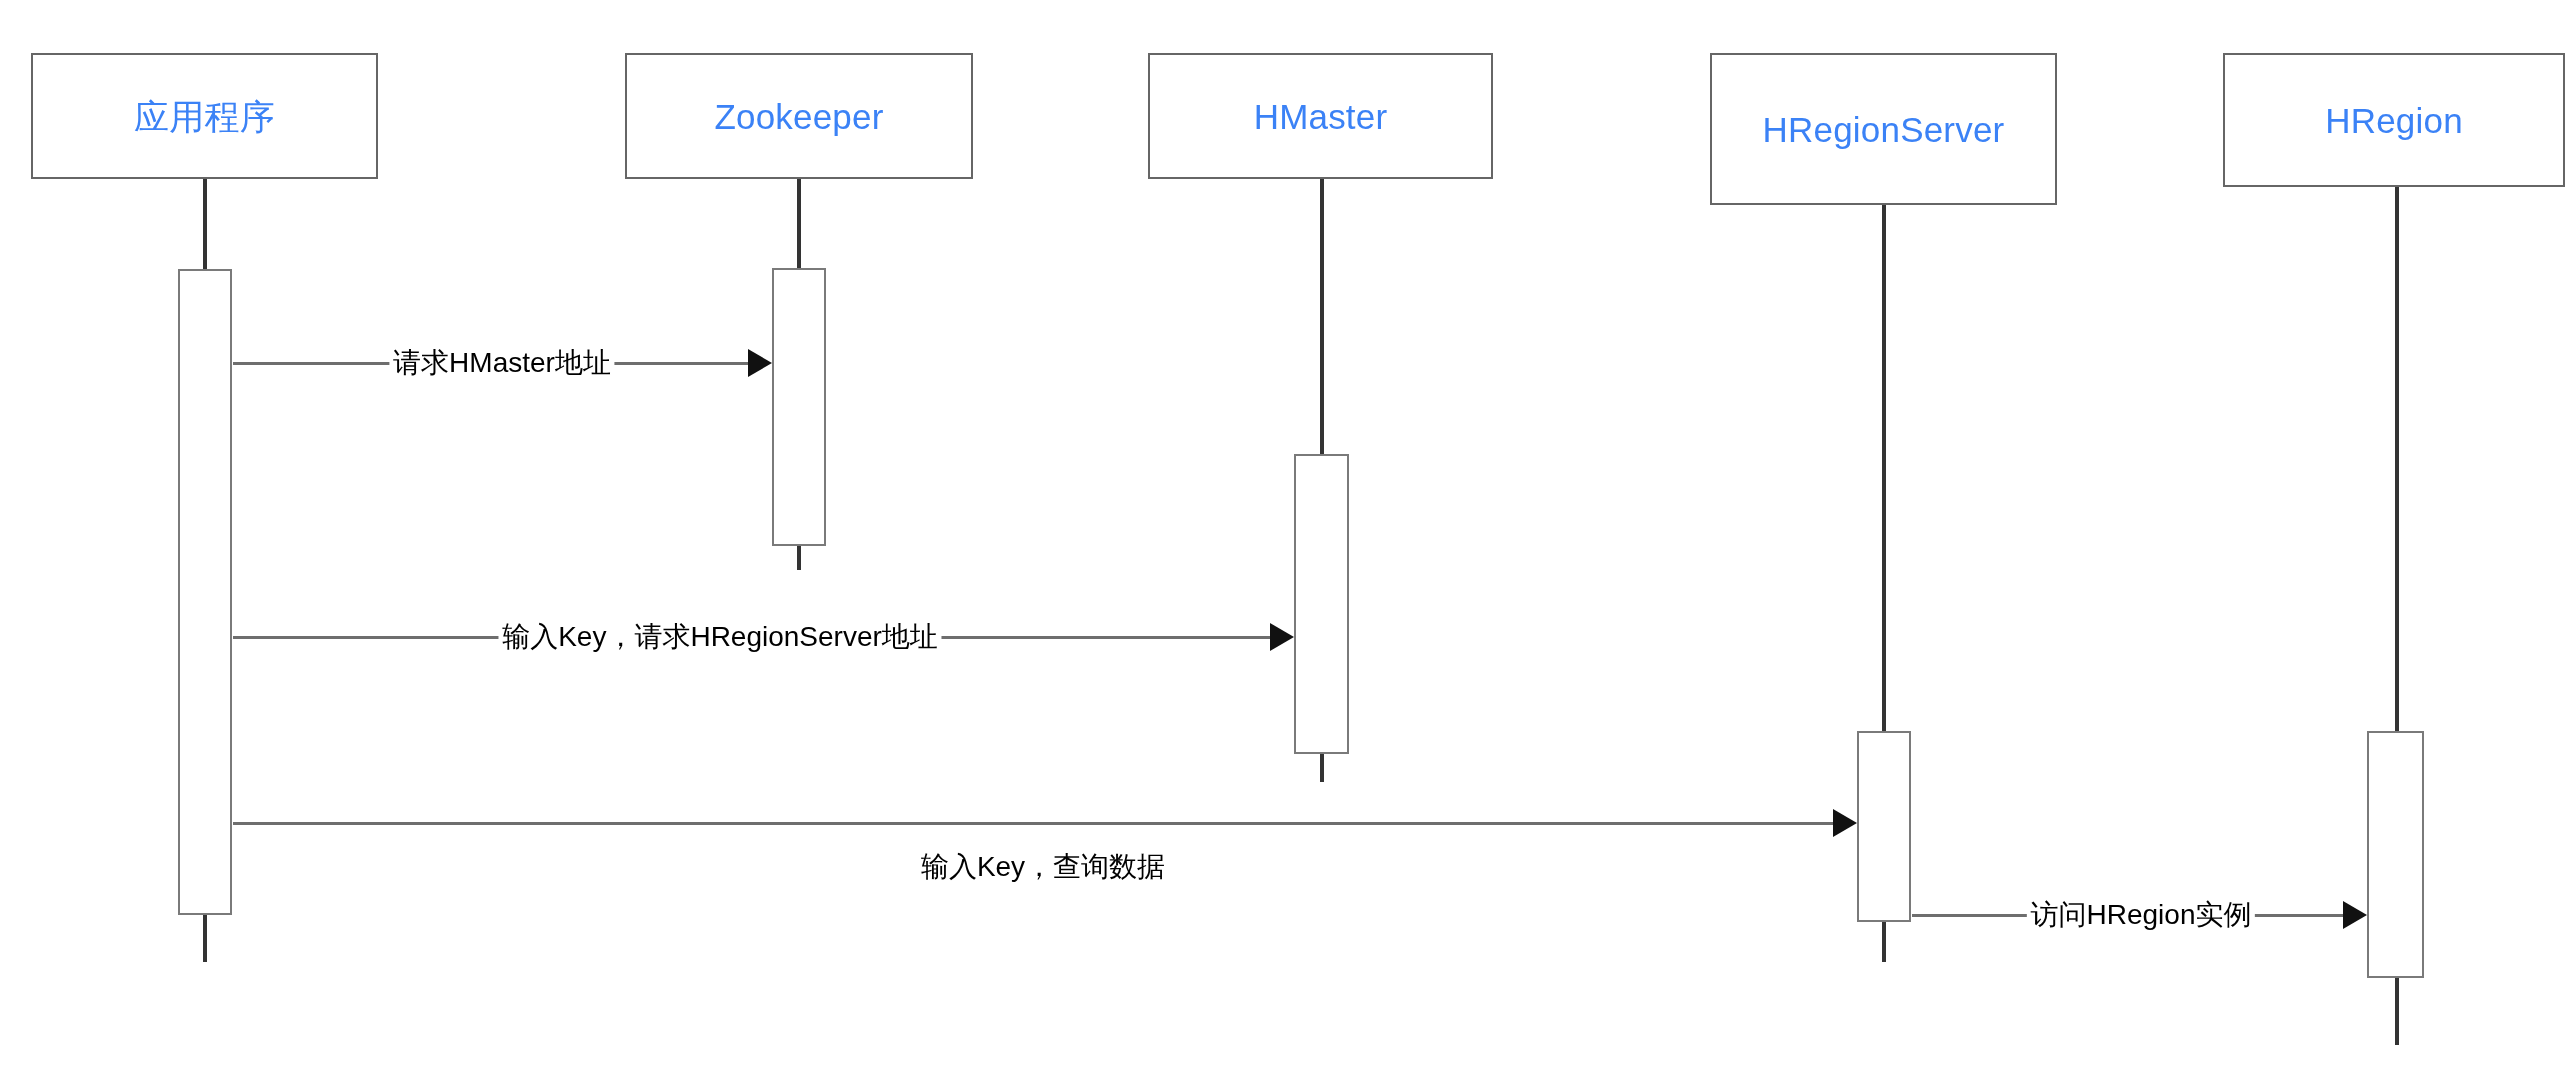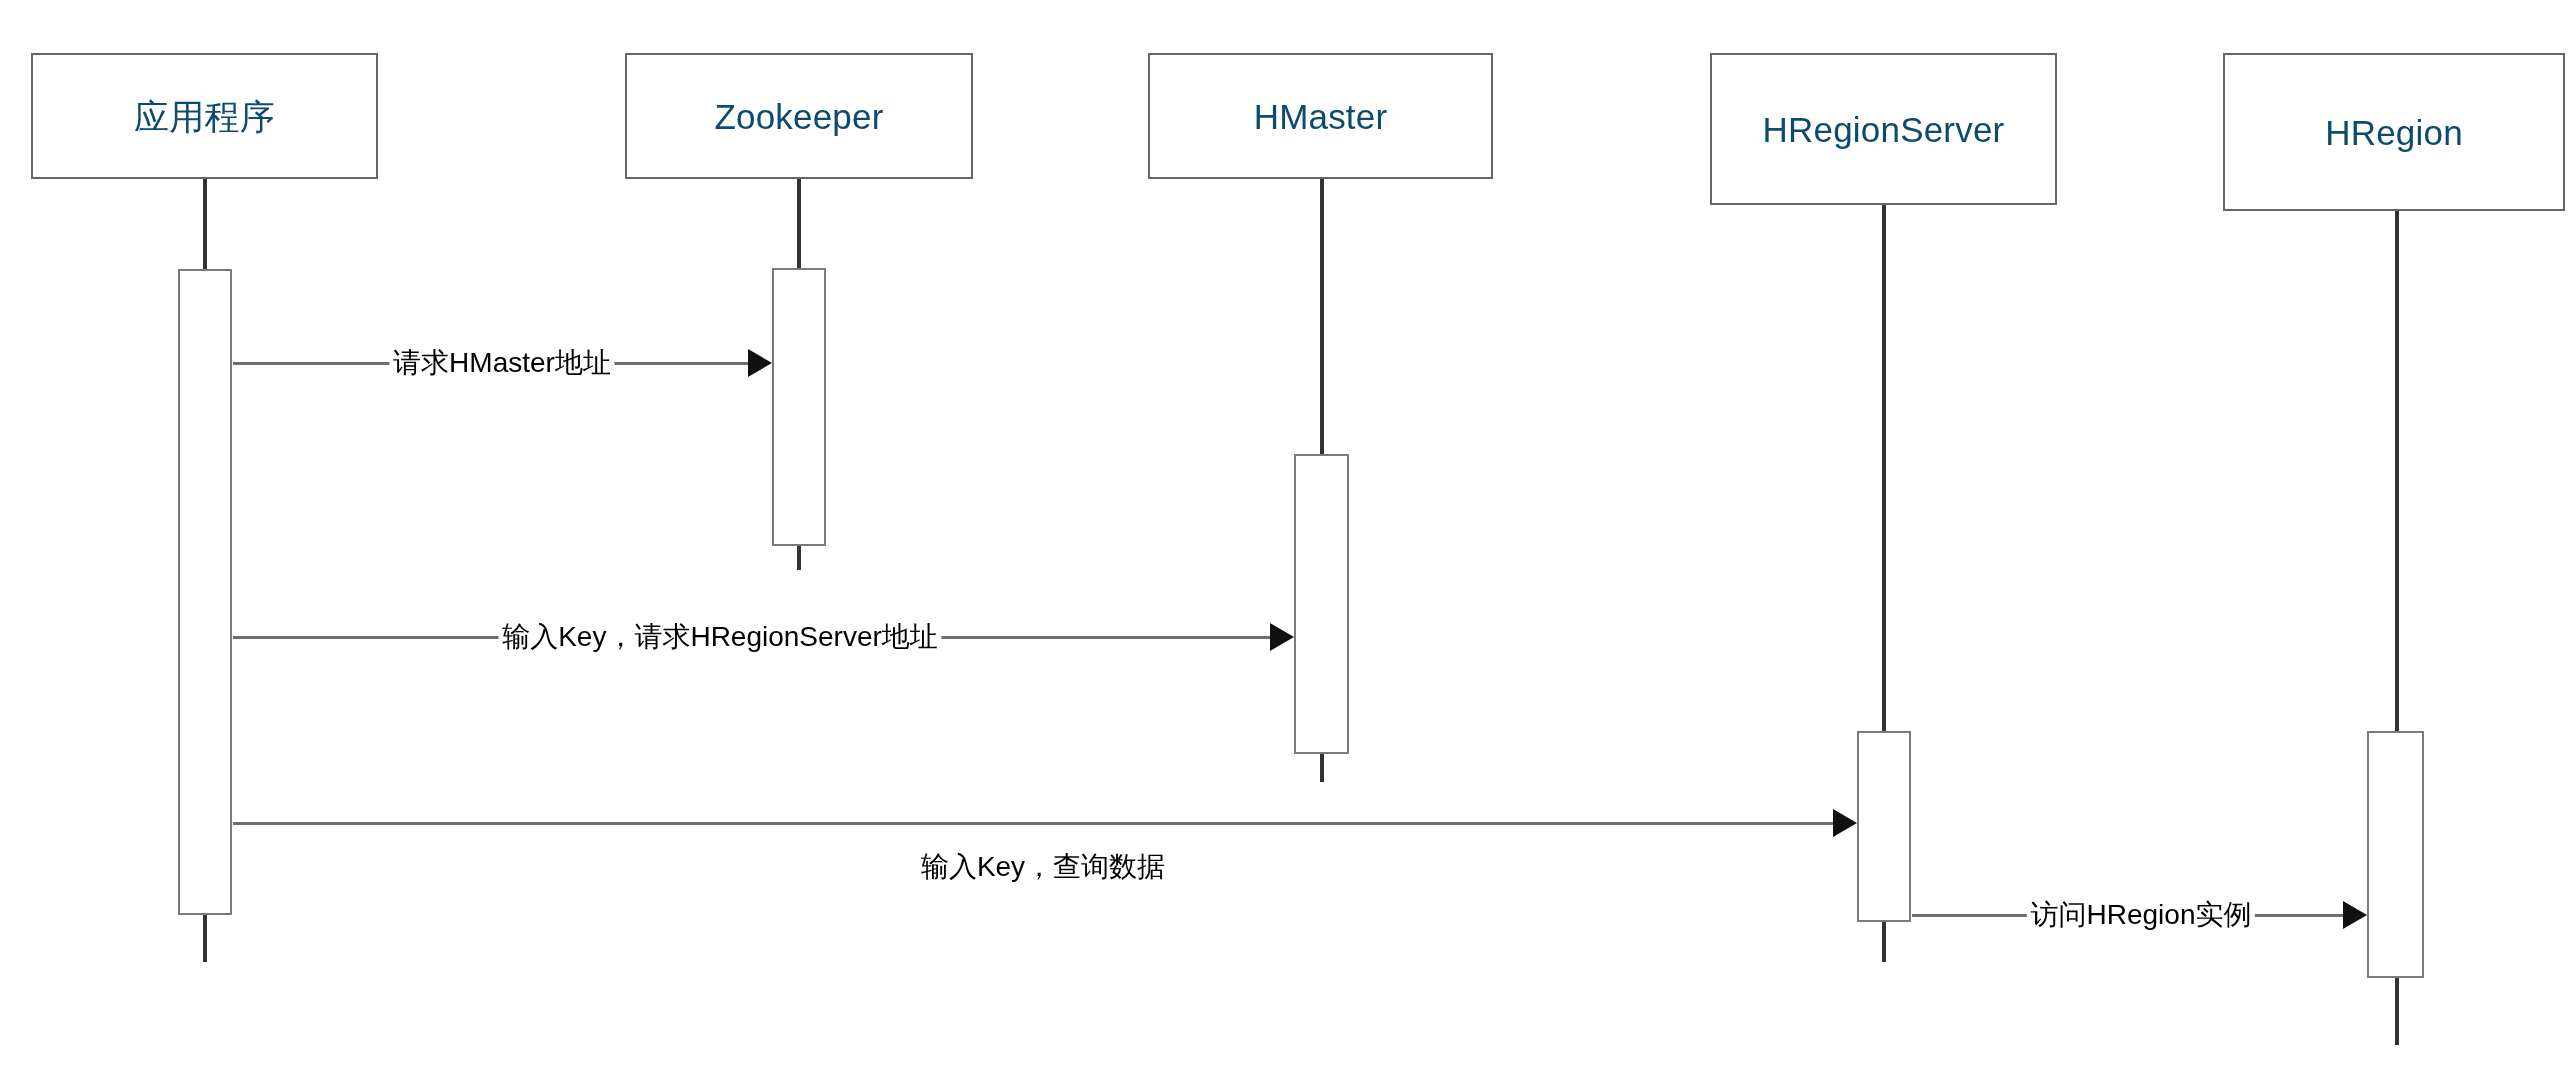--- a/index.html
+++ b/index.html
@@ -19,21 +19,21 @@
     overflow: hidden;
   }
   .lifeline-box {
     position: absolute;
     box-sizing: border-box;
     border: 2.8px solid #666666;
     background: #ffffff;
     display: flex;
     align-items: center;
     justify-content: center;
-    color: #0c4a6e;
+    color: #3b82f6;
     font-size: 35px;
     line-height: 1;
     letter-spacing: 0.2px;
   }
   .lifeline {
     position: absolute;
     width: 3.7px;
     background: #333333;
   }
   .activation {
@@ -84,21 +84,21 @@
       </div>
       <div class="lifeline-box" style="left: 625px; top: 53px; width: 348px; height: 126px;">
         <span>Zookeeper</span>
       </div>
       <div class="lifeline-box" style="left: 1148px; top: 53px; width: 345px; height: 126px;">
         <span>HMaster</span>
       </div>
       <div class="lifeline-box" style="left: 1710px; top: 53px; width: 347px; height: 152px;">
         <span>HRegionServer</span>
       </div>
-      <div class="lifeline-box" style="left: 2223px; top: 53px; width: 342px; height: 158px;">
+      <div class="lifeline-box" style="left: 2223px; top: 53px; width: 342px; height: 134px;">
         <span>HRegion</span>
       </div>
     </div>
   <div id="layer-activations">
       <div class="activation" style="left: 178px; top: 269px; width: 54px; height: 646px;"></div>
       <div class="activation" style="left: 772px; top: 268px; width: 54px; height: 278px;"></div>
       <div class="activation" style="left: 1294px; top: 454px; width: 55px; height: 300px;"></div>
       <div class="activation" style="left: 1857px; top: 731px; width: 54px; height: 191px;"></div>
       <div class="activation" style="left: 2367px; top: 731px; width: 57px; height: 247px;"></div>
     </div>

